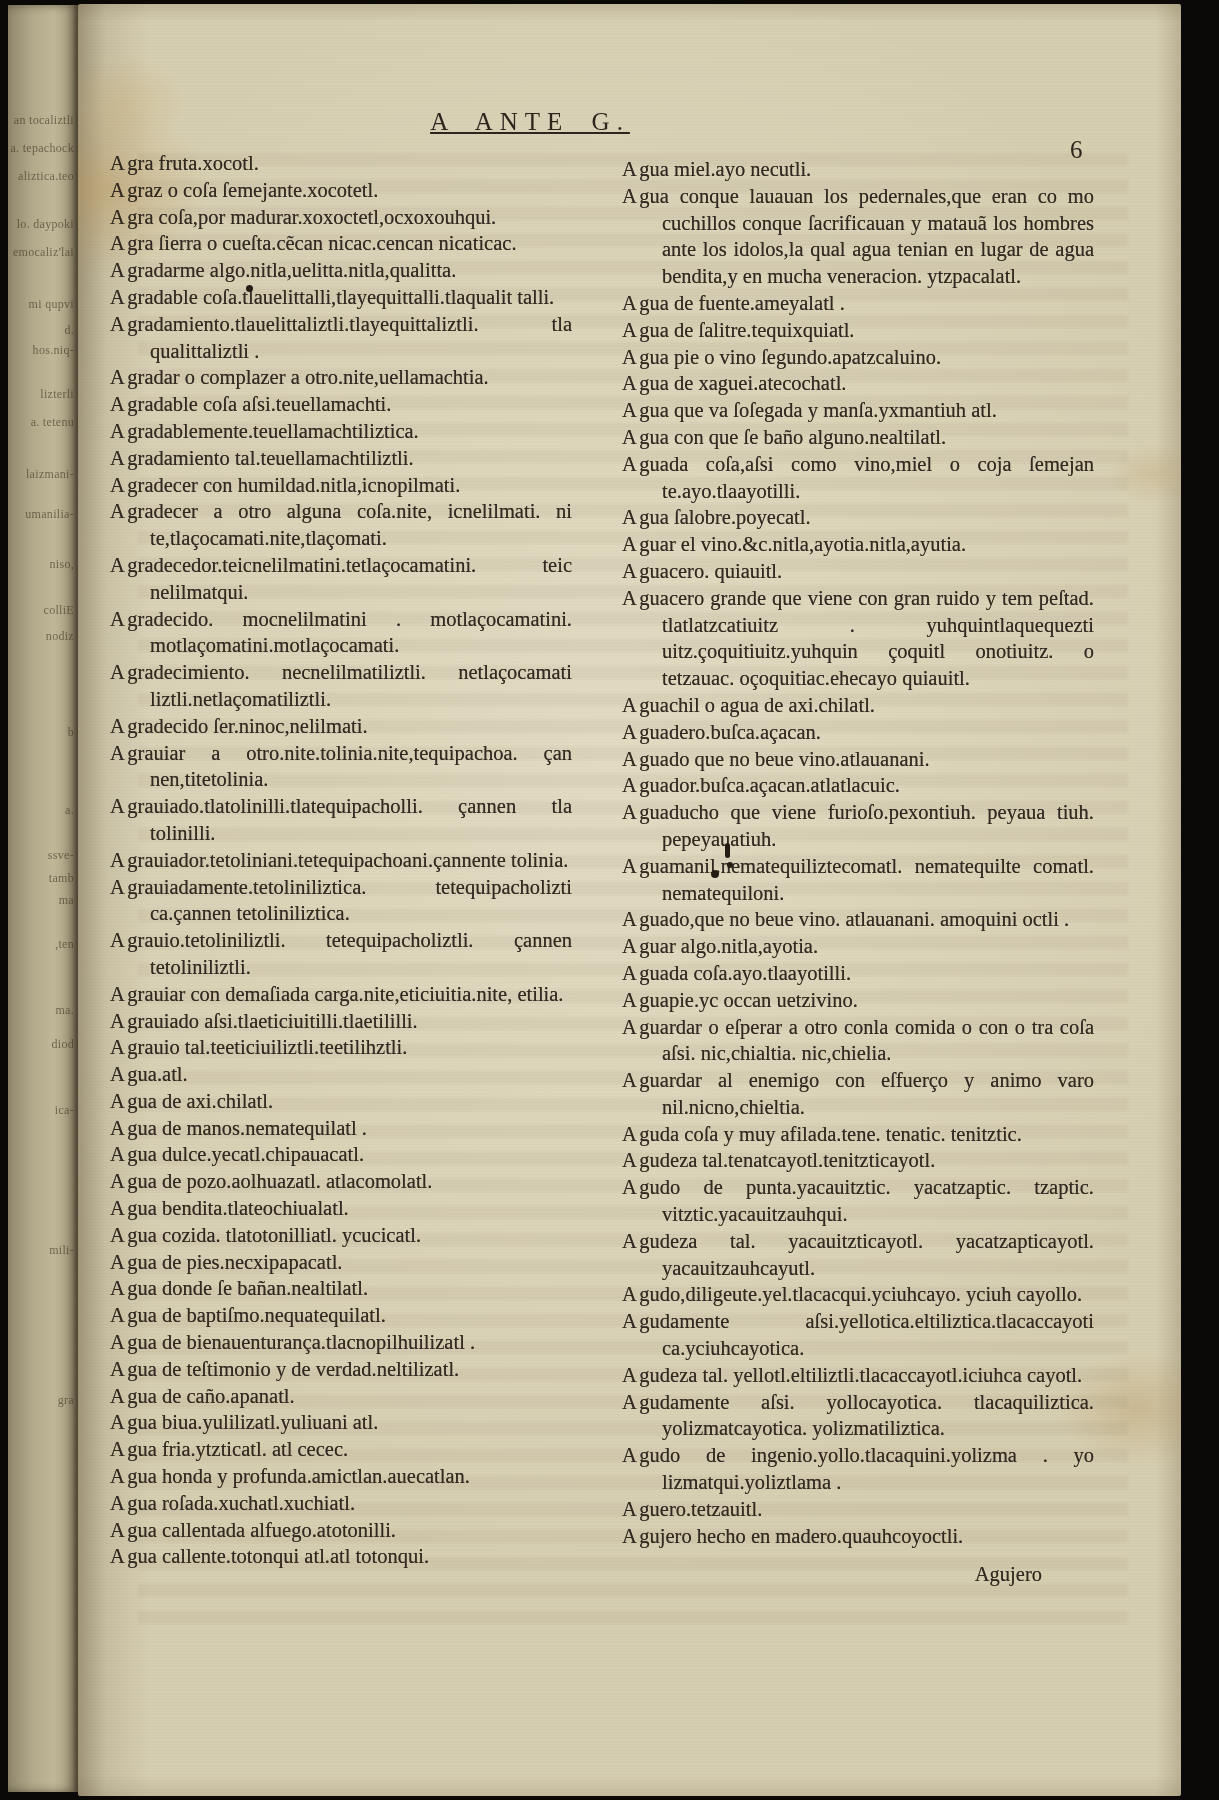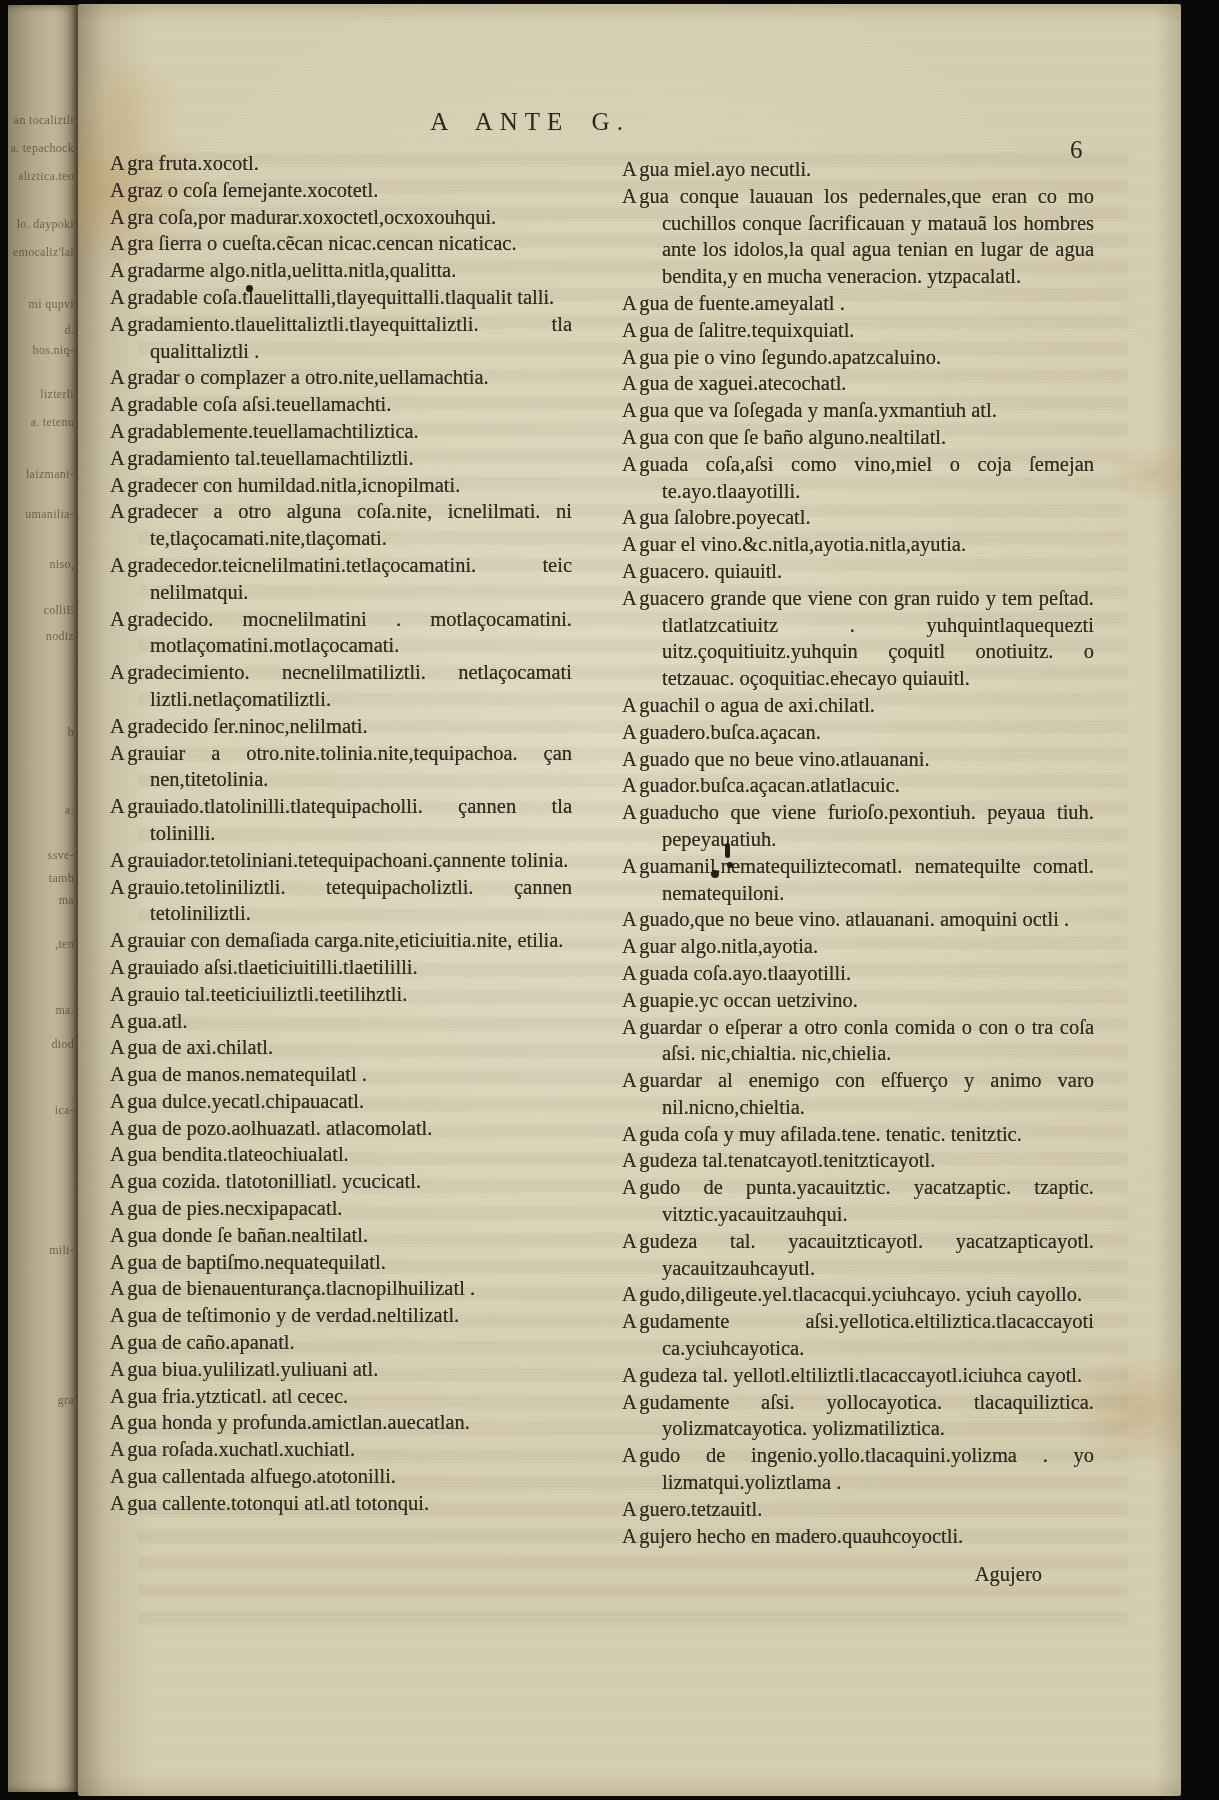--- a/index.html
+++ b/index.html
@@ -27,21 +27,21 @@
       linear-gradient(to bottom, rgba(116,102,72,.22) 0px, rgba(116,102,72,0) 18px),
       linear-gradient(to top, rgba(116,102,72,.18) 0px, rgba(116,102,72,0) 22px),
       repeating-linear-gradient(0deg, rgba(60,50,35,.02) 0 1px, rgba(0,0,0,0) 1px 3px);}
 
   
   .showthrough{position:absolute;left:60px;top:140px;width:990px;height:1480px;pointer-events:none;
     background:repeating-linear-gradient(0deg, rgba(88,76,56,.055) 0 13px, rgba(88,76,56,0) 13px 27px);
     filter:blur(1px);}
 
   .running-header{position:absolute;top:104px;left:302px;width:300px;text-align:center;
-    font-size:25px;letter-spacing:7px;word-spacing:9px;color:#2e261c;}
+    font-size:25px;letter-spacing:7px;word-spacing:9px;color:#2e261c;text-decoration:underline;}
   .page-number{position:absolute;top:132px;left:992px;font-size:25px;color:#2e261c;}
 
   .col{position:absolute;font-size:20.5px;line-height:26.8px;color:#322a20;
     text-align:justify;text-shadow:0 0 .6px rgba(50,41,30,.65);}
   .col-left{left:32px;top:146px;width:462px;}
   .col-right{left:544px;top:152px;width:472px;}
   .entry{margin:0;padding-left:40px;text-indent:-40px;overflow-wrap:break-word;}
   .entry::first-letter{letter-spacing:2.5px;}
 
   .catchword{text-align:right;padding-right:52px;margin-top:12px;font-size:20.5px;
@@ -109,20 +109,21 @@
         <p class="entry">Agradamiento tal.teuellamachtiliztli.</p>
         <p class="entry">Agradecer con humildad.nitla,icnopilmati.</p>
         <p class="entry">Agradecer a otro alguna coſa.nite, icnelilmati. ni te,tlaçocamati.nite,tlaçomati.</p>
         <p class="entry">Agradecedor.teicnelilmatini.tetlaçocamatini. teic nelilmatqui.</p>
         <p class="entry">Agradecido. mocnelilmatini . motlaçocamatini. motlaçomatini.motlaçocamati.</p>
         <p class="entry">Agradecimiento. necnelilmatiliztli. netlaçocamati liztli.netlaçomatiliztli.</p>
         <p class="entry">Agradecido ſer.ninoc,nelilmati.</p>
         <p class="entry">Agrauiar a otro.nite.tolinia.nite,tequipachoa. çan nen,titetolinia.</p>
         <p class="entry">Agrauiado.tlatolinilli.tlatequipacholli. çannen tla tolinilli.</p>
         <p class="entry">Agrauiador.tetoliniani.tetequipachoani.çannente tolinia.</p>
+        <p class="entry">Agrauiadamente.tetoliniliztica. tetequipacholizti ca.çannen tetoliniliztica.</p>
         <p class="entry">Agrauio.tetoliniliztli. tetequipacholiztli. çannen tetoliniliztli.</p>
         <p class="entry">Agrauiar con demaſiada carga.nite,eticiuitia.nite, etilia.</p>
         <p class="entry">Agrauiado aſsi.tlaeticiuitilli.tlaetililli.</p>
         <p class="entry">Agrauio tal.teeticiuiliztli.teetilihztli.</p>
         <p class="entry">Agua.atl.</p>
         <p class="entry">Agua de axi.chilatl.</p>
         <p class="entry">Agua de manos.nematequilatl .</p>
         <p class="entry">Agua dulce.yecatl.chipauacatl.</p>
         <p class="entry">Agua de pozo.aolhuazatl. atlacomolatl.</p>
         <p class="entry">Agua bendita.tlateochiualatl.</p>

